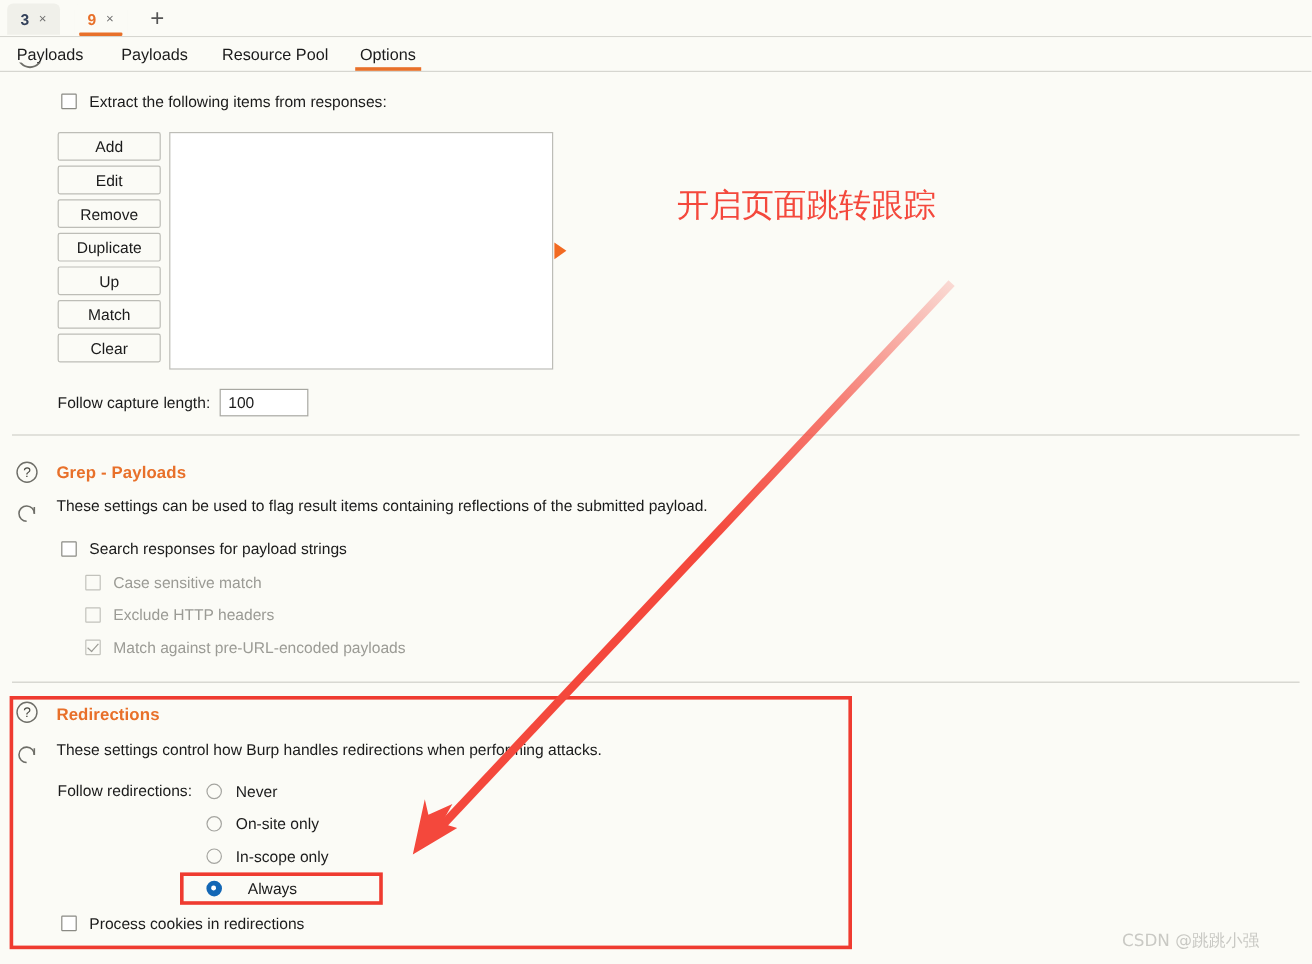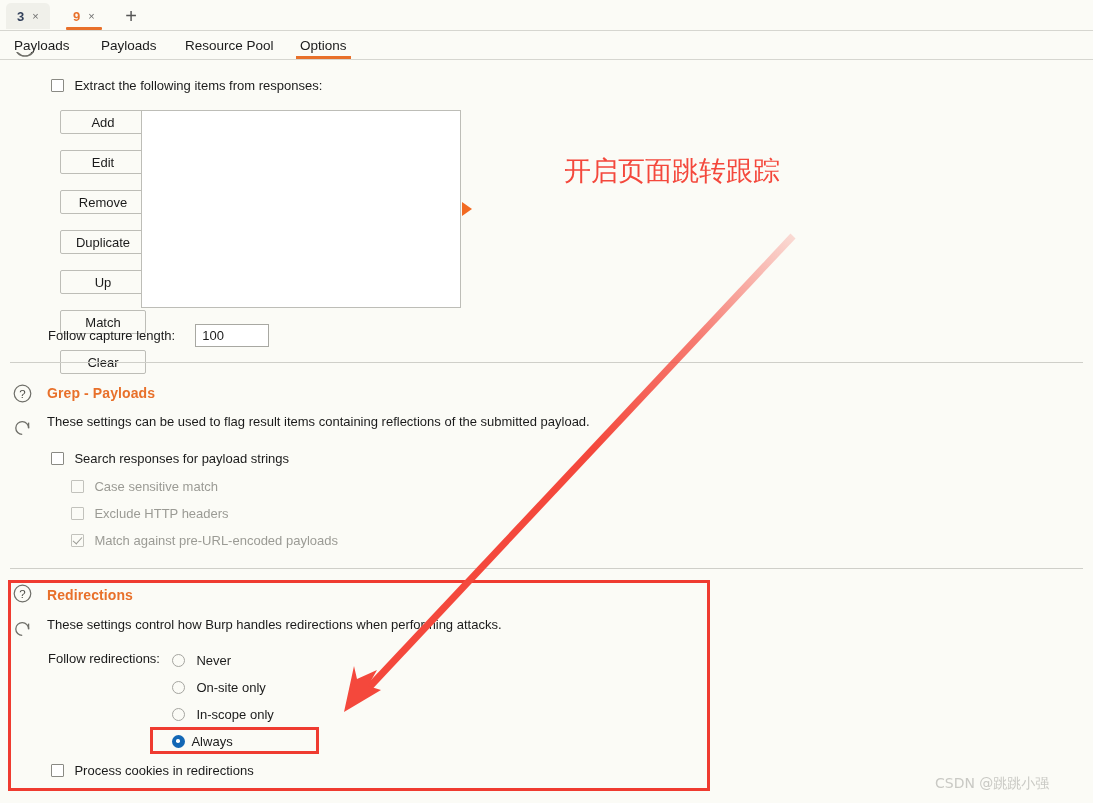--- a/index.html
+++ b/index.html
@@ -87,21 +87,21 @@
   .btn {
     width: 86px; height: 24px;
     background: #fbfbf6; border: 1px solid #bdbdb7; border-radius: 2px;
     font-family: inherit; font-size: 13px; color: #1b1b1b;
     display: flex; align-items: center; justify-content: center;
     cursor: default;
   }
   .txtin {
     height: 23px; border: 1px solid #a8a8a2; background: #fff;
     font-family: inherit; font-size: 13px; color: #1b1b1b;
-    padding: 0 6px; display: flex; align-items: center; margin-left: 12px;
+    padding: 0 6px; display: flex; align-items: center;
   }
   .listbox {
     background: #fff; border: 1px solid #bdbdb7;
   }
   .divider { position: absolute; height: 1px; background: #cfcfc9; }
   .sect-title {
     font-size: 14px; font-weight: bold; color: #e8702a; letter-spacing: .1px;
   }
   .sect-desc { font-size: 13px; color: #1b1b1b; }
   .lbl { font-size: 13px; color: #1b1b1b; }
@@ -160,21 +160,21 @@
 
   <svg class="partial-circle" style="left:13px; top:52px;" width="24" height="14" viewBox="0 0 24 14">
     <path d="M2 -6 A10 10 0 0 0 22 -6" fill="none" stroke="#6e6e68" stroke-width="1.6"></path>
   </svg>
 
   <div style="position:absolute; left:51px; top:76px;">
     <span class="cb"></span>
     <span class="lbl" style="margin-left:6px;">Extract the following items from responses:</span>
   </div>
 
-  <div style="position:absolute; left:60px; top:110px; display:flex; flex-direction:column; gap:16px;">
+  <div style="position:absolute; left:48px; top:110px; display:flex; flex-direction:column; gap:4px;">
     <div class="btn">Add</div>
     <div class="btn">Edit</div>
     <div class="btn">Remove</div>
     <div class="btn">Duplicate</div>
     <div class="btn">Up</div>
     <div class="btn">Match</div>
     <div class="btn">Clear</div>
   </div>
 
   <div class="listbox" style="position:absolute; left:141px; top:110px; width:320px; height:198px;"></div>
@@ -244,21 +244,21 @@
   <div style="position:absolute; left:172px; top:678px;">
     <span class="rb"></span>
     <span class="lbl" style="margin-left:7px;">On-site only</span>
   </div>
   <div style="position:absolute; left:172px; top:705px;">
     <span class="rb"></span>
     <span class="lbl" style="margin-left:7px;">In-scope only</span>
   </div>
   <div style="position:absolute; left:172px; top:732px;">
     <span class="rb sel"></span>
-    <span class="lbl" style="margin-left:2px;">Always</span>
+    <span class="lbl" style="margin-left:17px;">Always</span>
   </div>
 
   <div style="position:absolute; left:51px; top:761px;">
     <span class="cb"></span>
     <span class="lbl" style="margin-left:6px;">Process cookies in redirections</span>
   </div>
 
   <div class="redbox" style="left:8px; top:580px; width:702px; height:211px;"></div>
   <div class="redbox" style="left:150px; top:727px; width:169px; height:27px;"></div>
 

